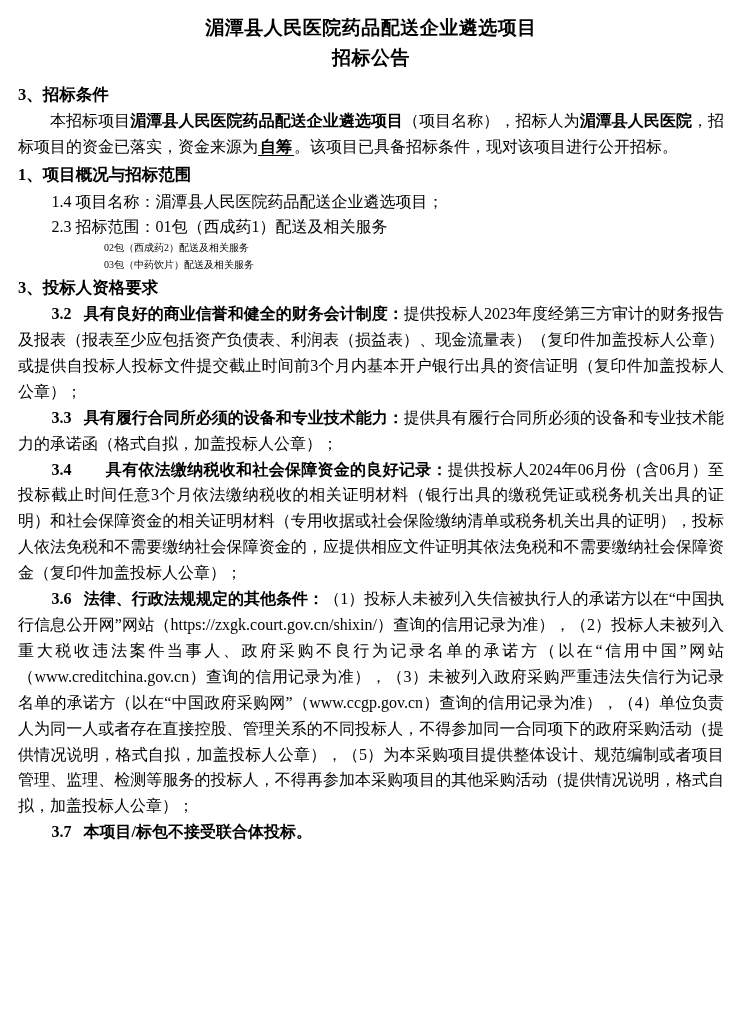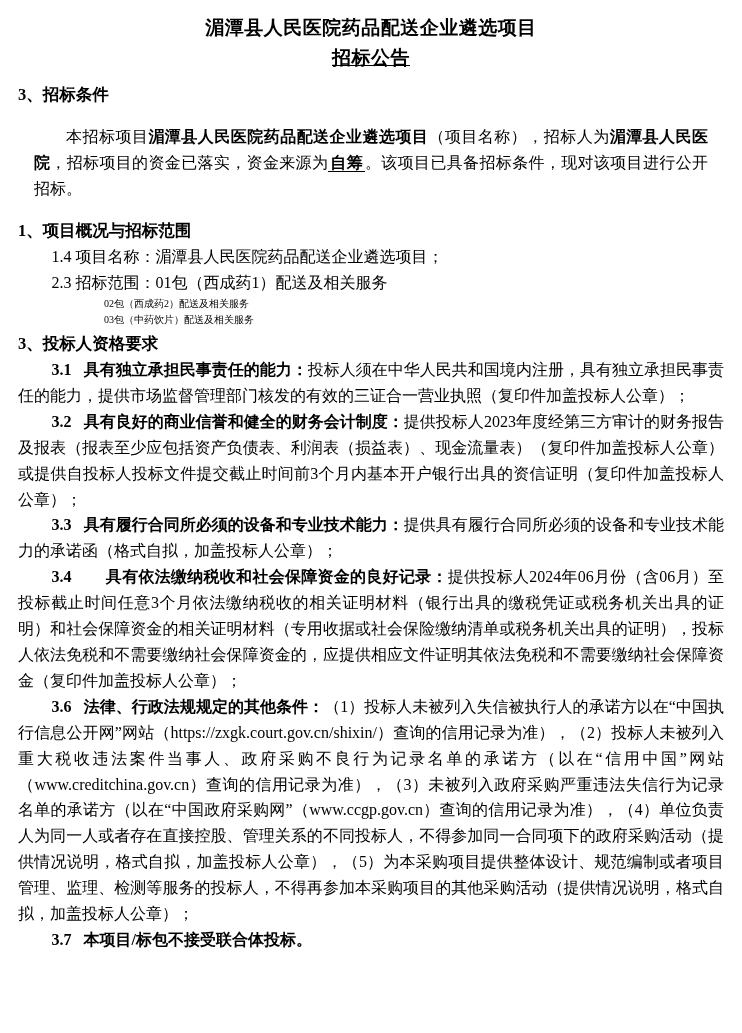--- a/index.html
+++ b/index.html
@@ -26,34 +26,33 @@
     font-size: 19px;
     font-weight: bold;
     line-height: 1.5;
     letter-spacing: 0.5px;
   }
   .doc-subtitle {
     font-size: 19px;
     font-weight: bold;
     line-height: 1.55;
     letter-spacing: 0.5px;
-    text-decoration: underline;
   }
   .section-heading {
     font-size: 16.5px;
     font-weight: bold;
     line-height: 1.6;
     margin-top: 2px;
   }
   .para {
     font-size: 16px;
     line-height: 1.62;
     text-align: justify;
     text-justify: inter-ideograph;
-    margin: 16px;
+    margin: 0;
   }
   .indent2 {
     text-indent: 2em;
   }
   .b { font-weight: bold; }
   .ul-under {
     border-bottom: 1px solid #000;
     padding: 0 2px;
   }
   .item-line {
@@ -96,21 +95,20 @@
   <p class="para indent2"><span>本招标项目</span><span class="b">湄潭县人民医院药品配送企业遴选项目</span><span>（项目名称），招标人为</span><span class="b">湄潭县人民医院</span><span>，招标项目的资金已落实，资金来源为</span><span class="ul-under b">自筹</span><span>。该项目已具备招标条件，现对该项目进行公开招标。</span></p>
 
   <div class="section-heading">1、项目概况与招标范围</div>
   <p class="item-line">1.4 项目名称：湄潭县人民医院药品配送企业遴选项目；</p>
   <p class="item-line">2.3 招标范围：01包（西成药1）配送及相关服务</p>
   <p class="scope-cont">02包（西成药2）配送及相关服务</p>
   <p class="scope-cont">03包（中药饮片）配送及相关服务</p>
 
   <div class="section-heading">3、投标人资格要求</div>
 
-  <p class="sub-para sub-indent"><span class="b">3.1</span><span class="lead">&nbsp;&nbsp;&nbsp;</span><span class="lead">具有独立承担民事责任的能力：</span><span>投标人须在中华人民共和国境内注册，具有独立承担民事责任的能力，提供市场监督管理部门核发的有效的三证合一营业执照（复印件加盖投标人公章）；</span></p>
 
   <p class="sub-para sub-indent"><span class="b">3.2</span><span class="lead">&nbsp;&nbsp;&nbsp;</span><span class="lead">具有良好的商业信誉和健全的财务会计制度：</span><span>提供投标人2023年度经第三方审计的财务报告及报表（报表至少应包括资产负债表、利润表（损益表）、现金流量表）（复印件加盖投标人公章）或提供自投标人投标文件提交截止时间前3个月内基本开户银行出具的资信证明（复印件加盖投标人公章）；</span></p>
 
   <p class="sub-para sub-indent"><span class="b">3.3</span><span class="lead">&nbsp;&nbsp;&nbsp;</span><span class="lead">具有履行合同所必须的设备和专业技术能力：</span><span>提供具有履行合同所必须的设备和专业技术能力的承诺函（格式自拟，加盖投标人公章）；</span></p>
 
   <p class="sub-para sub-indent"><span class="b">3.4</span><span class="lead">&nbsp;&nbsp;&nbsp;&nbsp;&nbsp;&nbsp;&nbsp;&nbsp;</span><span class="lead">具有依法缴纳税收和社会保障资金的良好记录：</span><span>提供投标人2024年06月份（含06月）至投标截止时间任意3个月依法缴纳税收的相关证明材料（银行出具的缴税凭证或税务机关出具的证明）和社会保障资金的相关证明材料（专用收据或社会保险缴纳清单或税务机关出具的证明），投标人依法免税和不需要缴纳社会保障资金的，应提供相应文件证明其依法免税和不需要缴纳社会保障资金（复印件加盖投标人公章）；</span></p>
 
 
   <p class="sub-para sub-indent"><span class="b">3.6</span><span class="lead">&nbsp;&nbsp;&nbsp;</span><span class="lead">法律、行政法规规定的其他条件：</span><span>（1）投标人未被列入失信被执行人的承诺方以在“中国执行信息公开网”网站（https://zxgk.court.gov.cn/shixin/）查询的信用记录为准），（2）投标人未被列入重大税收违法案件当事人、政府采购不良行为记录名单的承诺方（以在“信用中国”网站（www.creditchina.gov.cn）查询的信用记录为准），（3）未被列入政府采购严重违法失信行为记录名单的承诺方（以在“中国政府采购网”（www.ccgp.gov.cn）查询的信用记录为准），（4）单位负责人为同一人或者存在直接控股、管理关系的不同投标人，不得参加同一合同项下的政府采购活动（提供情况说明，格式自拟，加盖投标人公章），（5）为本采购项目提供整体设计、规范编制或者项目管理、监理、检测等服务的投标人，不得再参加本采购项目的其他采购活动（提供情况说明，格式自拟，加盖投标人公章）；</span></p>
 

